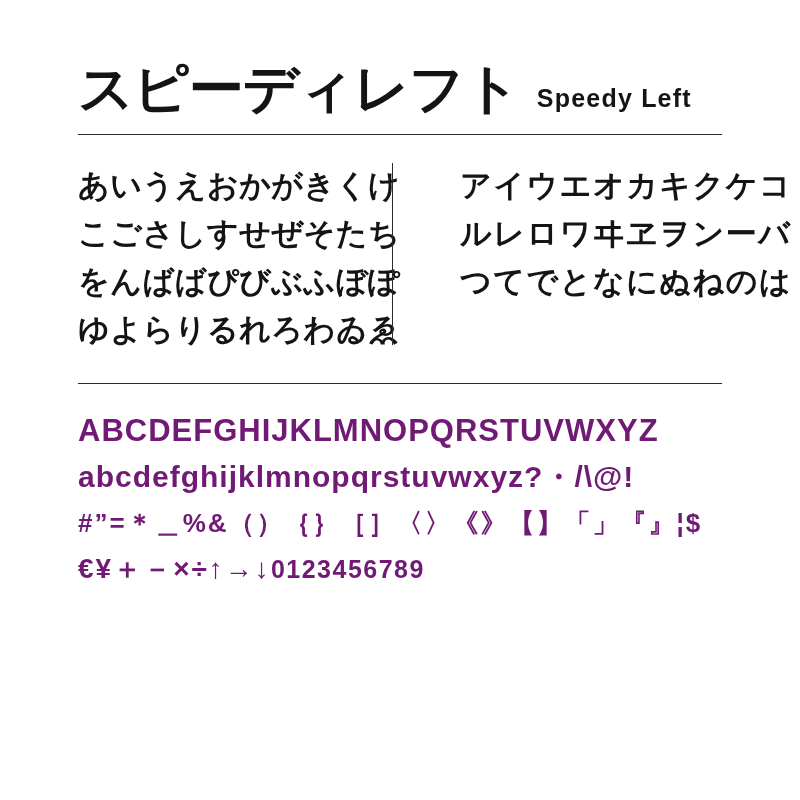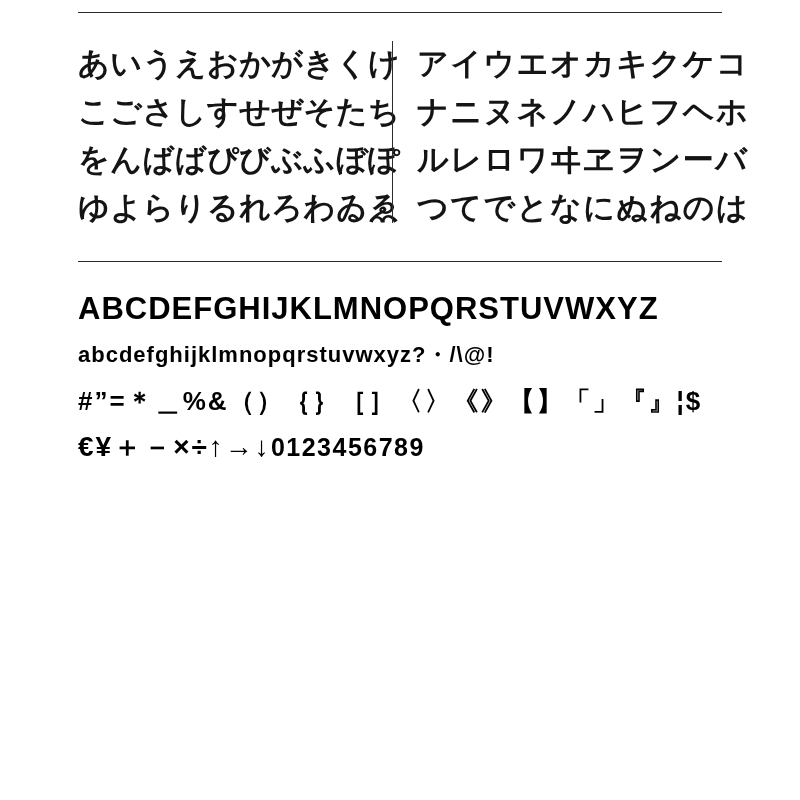--- a/index.html
+++ b/index.html
@@ -60,21 +60,21 @@
   
   .kana-block {
     display: flex;
     padding-top: 26px;
     padding-bottom: 14px;
   }
   .kana-col {
     flex: 0 0 auto;
   }
   .kana-col.hira { width: 300px; }
-  .kana-col.kata { width: 300px; margin-left: 24px; }
+  .kana-col.kata { width: 300px; margin-left: 67px; }
 
   .divider-v {
     width: 0;
     border-left: 1.4px solid #2b2b2b;
     margin-left: 14px;
     align-self: stretch;
     margin-top: 2px;
     margin-bottom: 8px;
   }
 
@@ -93,66 +93,69 @@
 
   .rule-mid { margin-top: 16px; }
 
   
   .latin-block {
     padding-top: 24px;
   }
   .latin-row {
     font-family: "Liberation Sans", sans-serif;
     font-weight: bold;
-    color: #000000;
+    color: #701a75;
     white-space: nowrap;
     line-height: 46px;
   }
   .row-upper {
     font-size: 31px;
     letter-spacing: 1.0px;
   }
   .row-lower {
-    font-size: 22px;
+    font-size: 30px;
     letter-spacing: 1.0px;
   }
   .row-sym1 {
     font-size: 26px;
     letter-spacing: 2.0px;
   }
   .row-sym2 {
     font-size: 28px;
     letter-spacing: 2.0px;
   }
   .row-sym2 .digits {
     font-size: 25px;
     letter-spacing: 1.5px;
   }
 </style>
 </head>
 <body>
 
 <div class="page">
 
+  <div class="header">
+    <div class="title-jp">スピーディレフト</div>
+    <div class="title-en">Speedy Left</div>
+  </div>
 
   <hr class="rule rule-top">
 
   <div class="kana-block">
     <div class="kana-col hira">
       <div class="kana-row">あいうえおかがきくけ</div>
       <div class="kana-row">こごさしすせぜそたち</div>
       <div class="kana-row">をんばばぴびぶふぼぽ</div>
       <div class="kana-row">ゆよらりるれろわゐゑ</div>
     </div>
 
     <div class="divider-v"></div>
 
     <div class="kana-col kata">
       <div class="kana-row">アイウエオカキクケコ</div>
-      <div class="kana-row">ナニヌネノハヒフヘホ</div>
       <div class="kana-row">ルレロワヰヱヲンーバ</div>
       <div class="kana-row">つてでとなにぬねのは</div>
     </div>
   </div>
 
   <hr class="rule rule-mid">
 
   <div class="latin-block">
     <div class="latin-row row-upper">ABCDEFGHIJKLMNOPQRSTUVWXYZ</div>
     <div class="latin-row row-lower">abcdefghijklmnopqrstuvwxyz?・/\@!</div>

